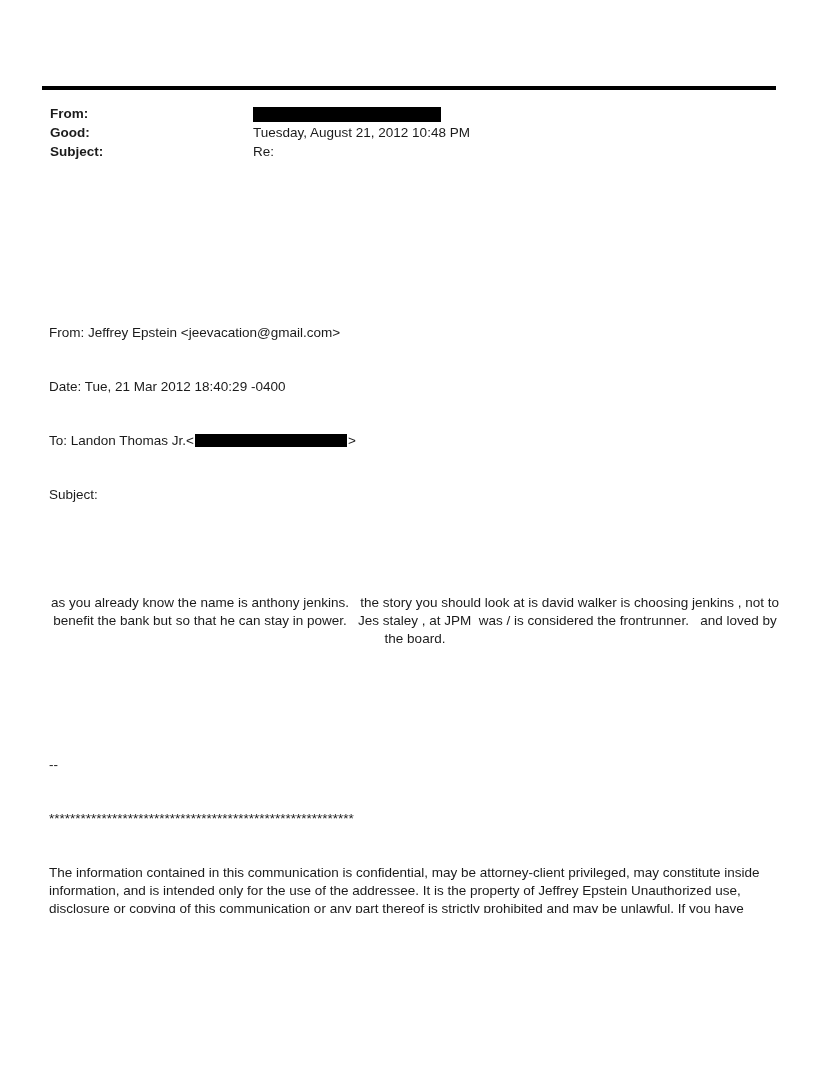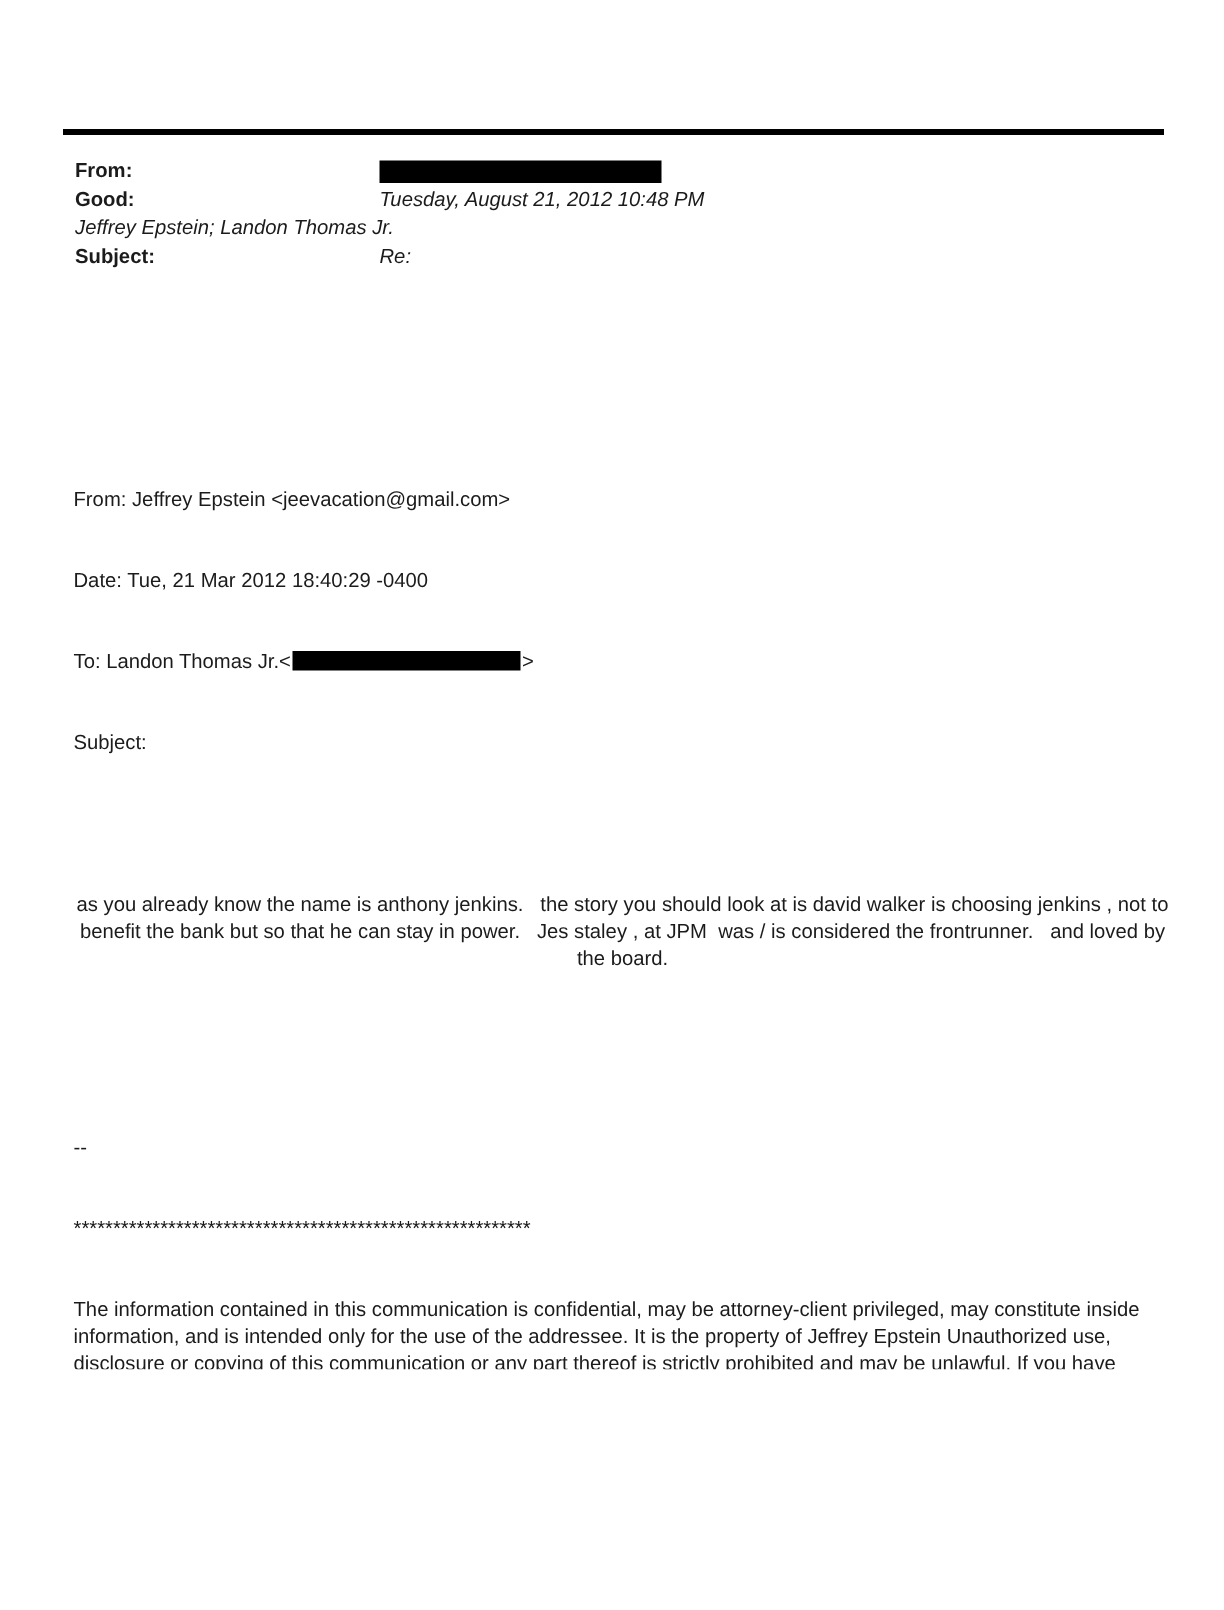--- a/index.html
+++ b/index.html
@@ -23,21 +23,21 @@
     background: #000000;
   }
   .email-header {
     position: absolute;
     top: 104px;
     left: 50px;
     right: 40px;
   }
   .hrow { display: flex; line-height: 19px; }
   .hlabel { width: 203px; font-weight: bold; flex: 0 0 203px; }
-  .hvalue { flex: 1; font-style: italic; }
+  .hvalue { flex: 1; }
   .redaction {
     display: inline-block;
     width: 188px;
     height: 15px;
     background: #000000;
     vertical-align: middle;
     margin-top: 1px;
   }
   .redaction-inline {
     display: inline-block;
@@ -84,21 +84,20 @@
   <div class="email-header">
     <div class="hrow">
       <span class="hlabel">From:</span>
       <span class="hvalue"><span class="redaction"></span></span>
     </div>
     <div class="hrow">
       <span class="hlabel">Good:</span>
       <span class="hvalue">Tuesday, August 21, 2012 10:48 PM</span>
     </div>
     <div class="hrow">
-      <span class="hvalue">Jeffrey Epstein; Landon Thomas Jr.</span>
     </div>
     <div class="hrow">
       <span class="hlabel">Subject:</span>
       <span class="hvalue">Re:</span>
     </div>
   </div>
 
   <div class="email-body">
 
     <div class="gap-top">

